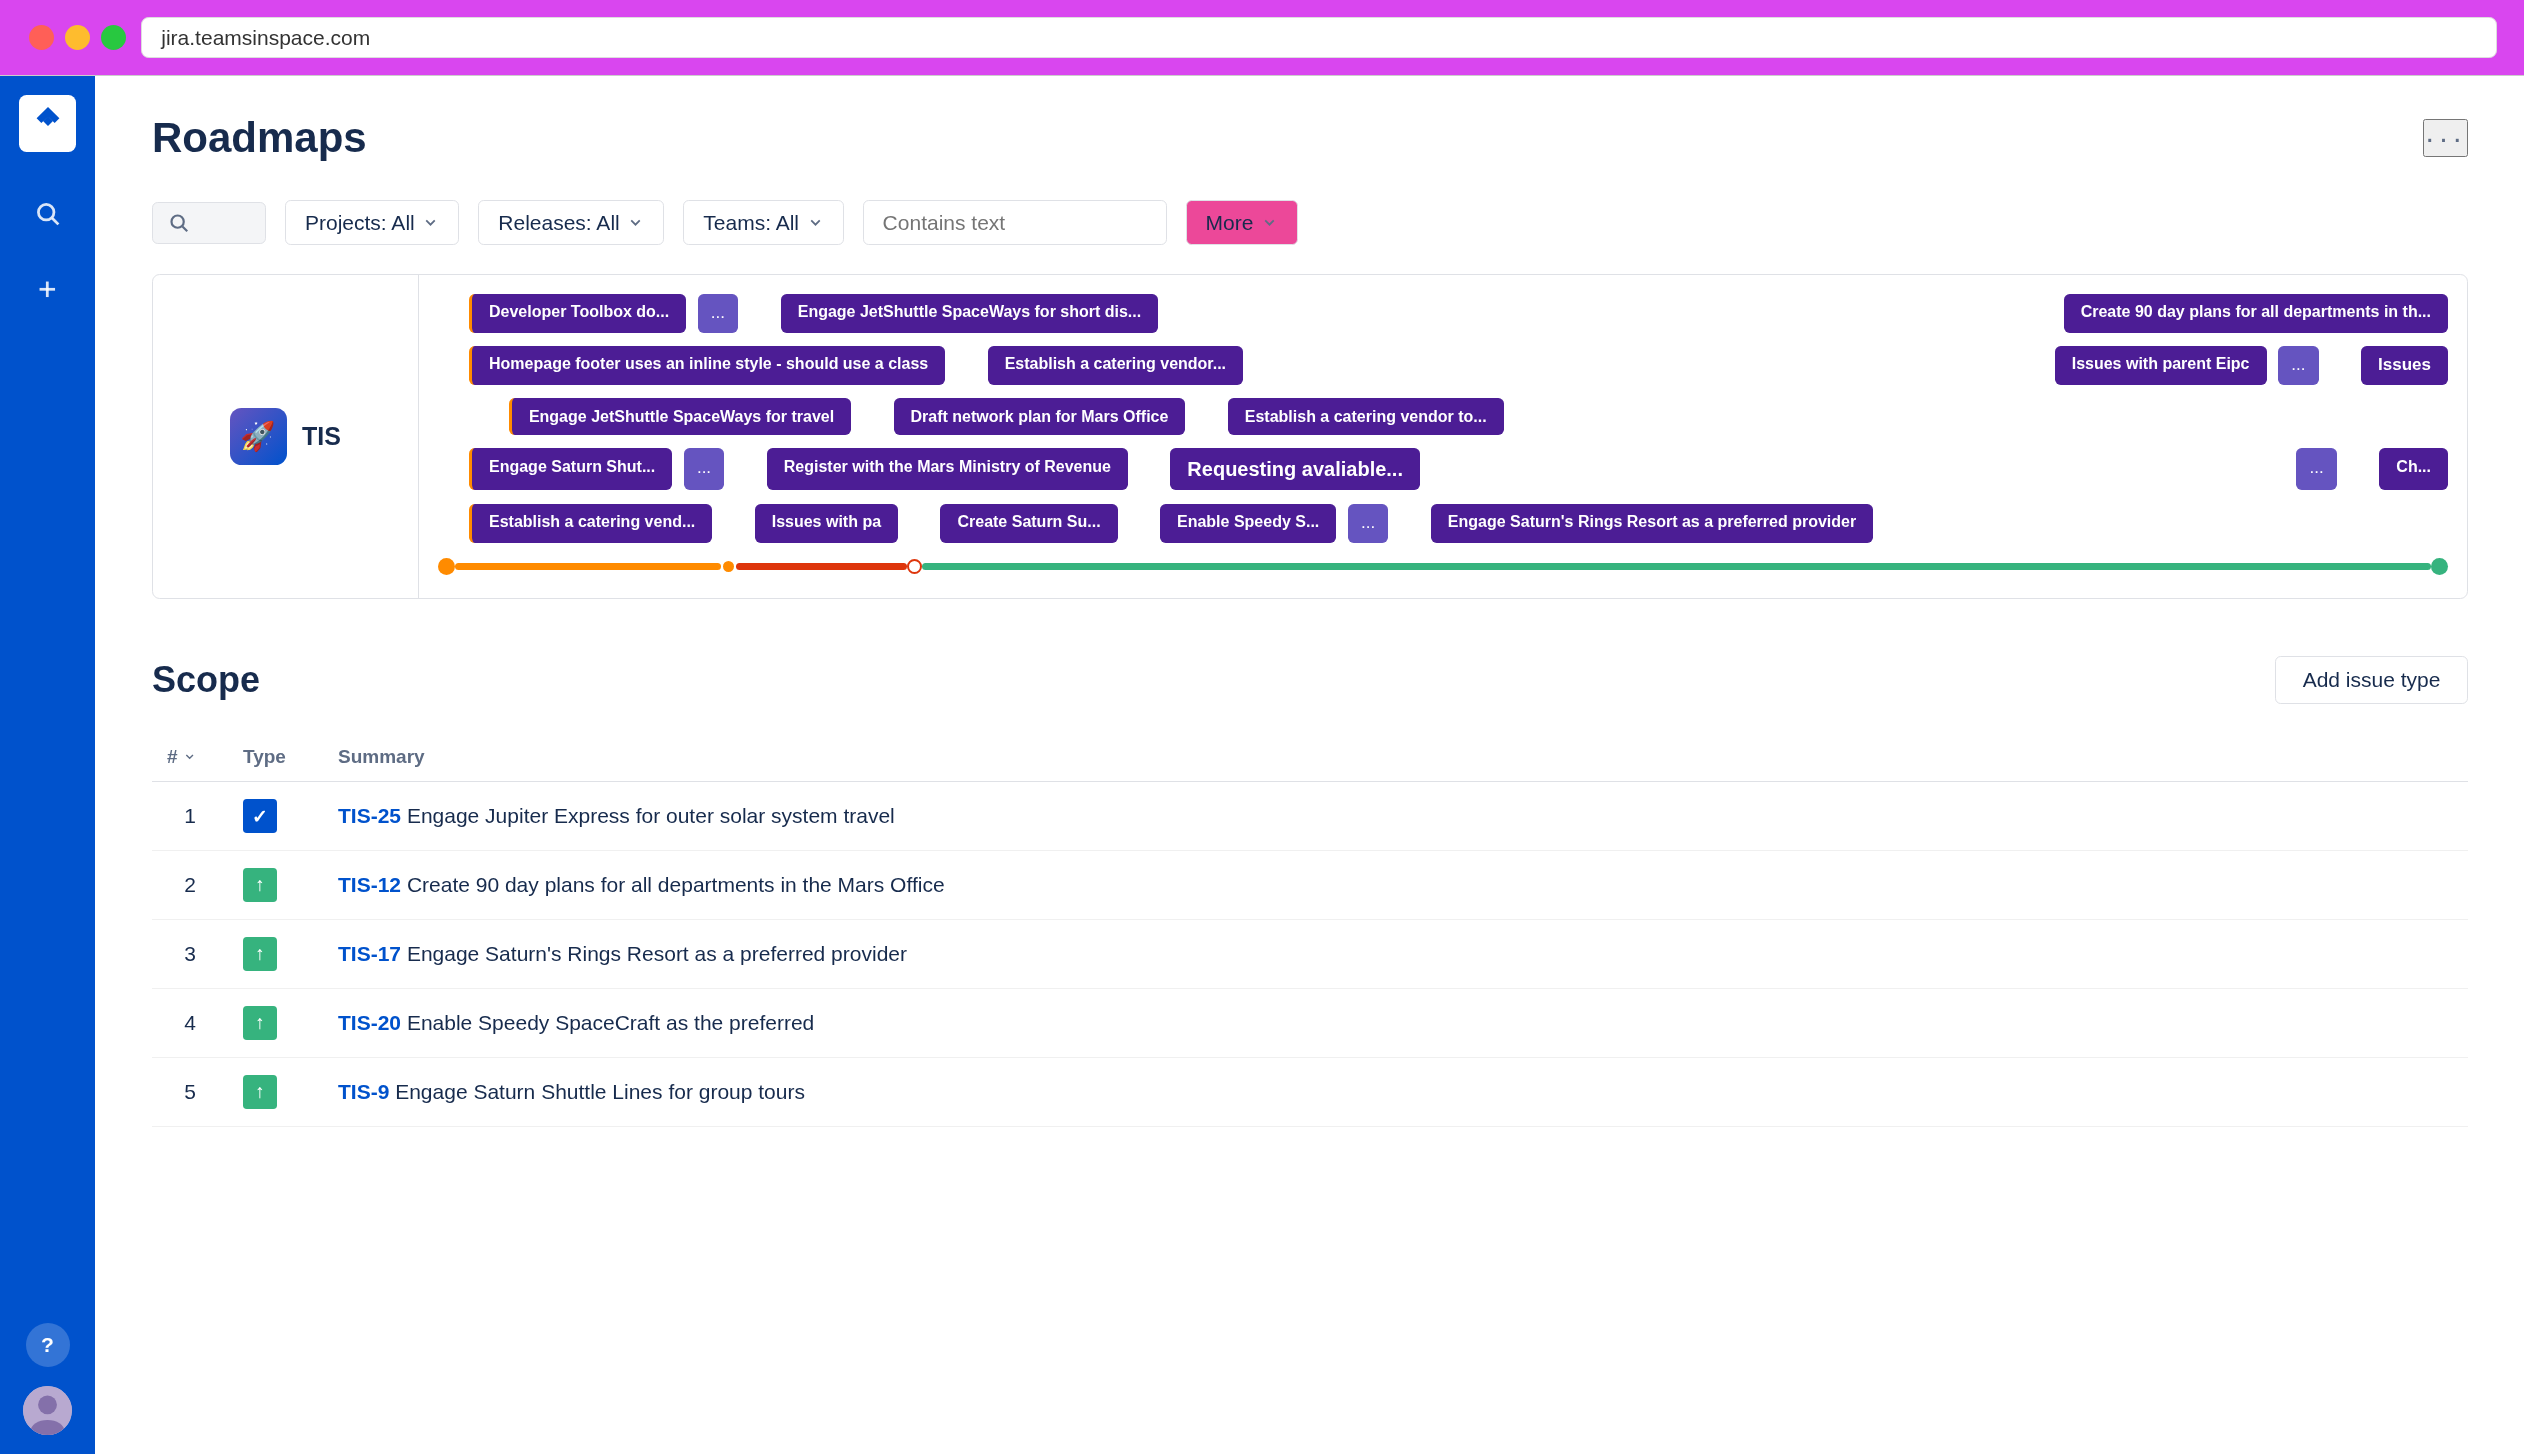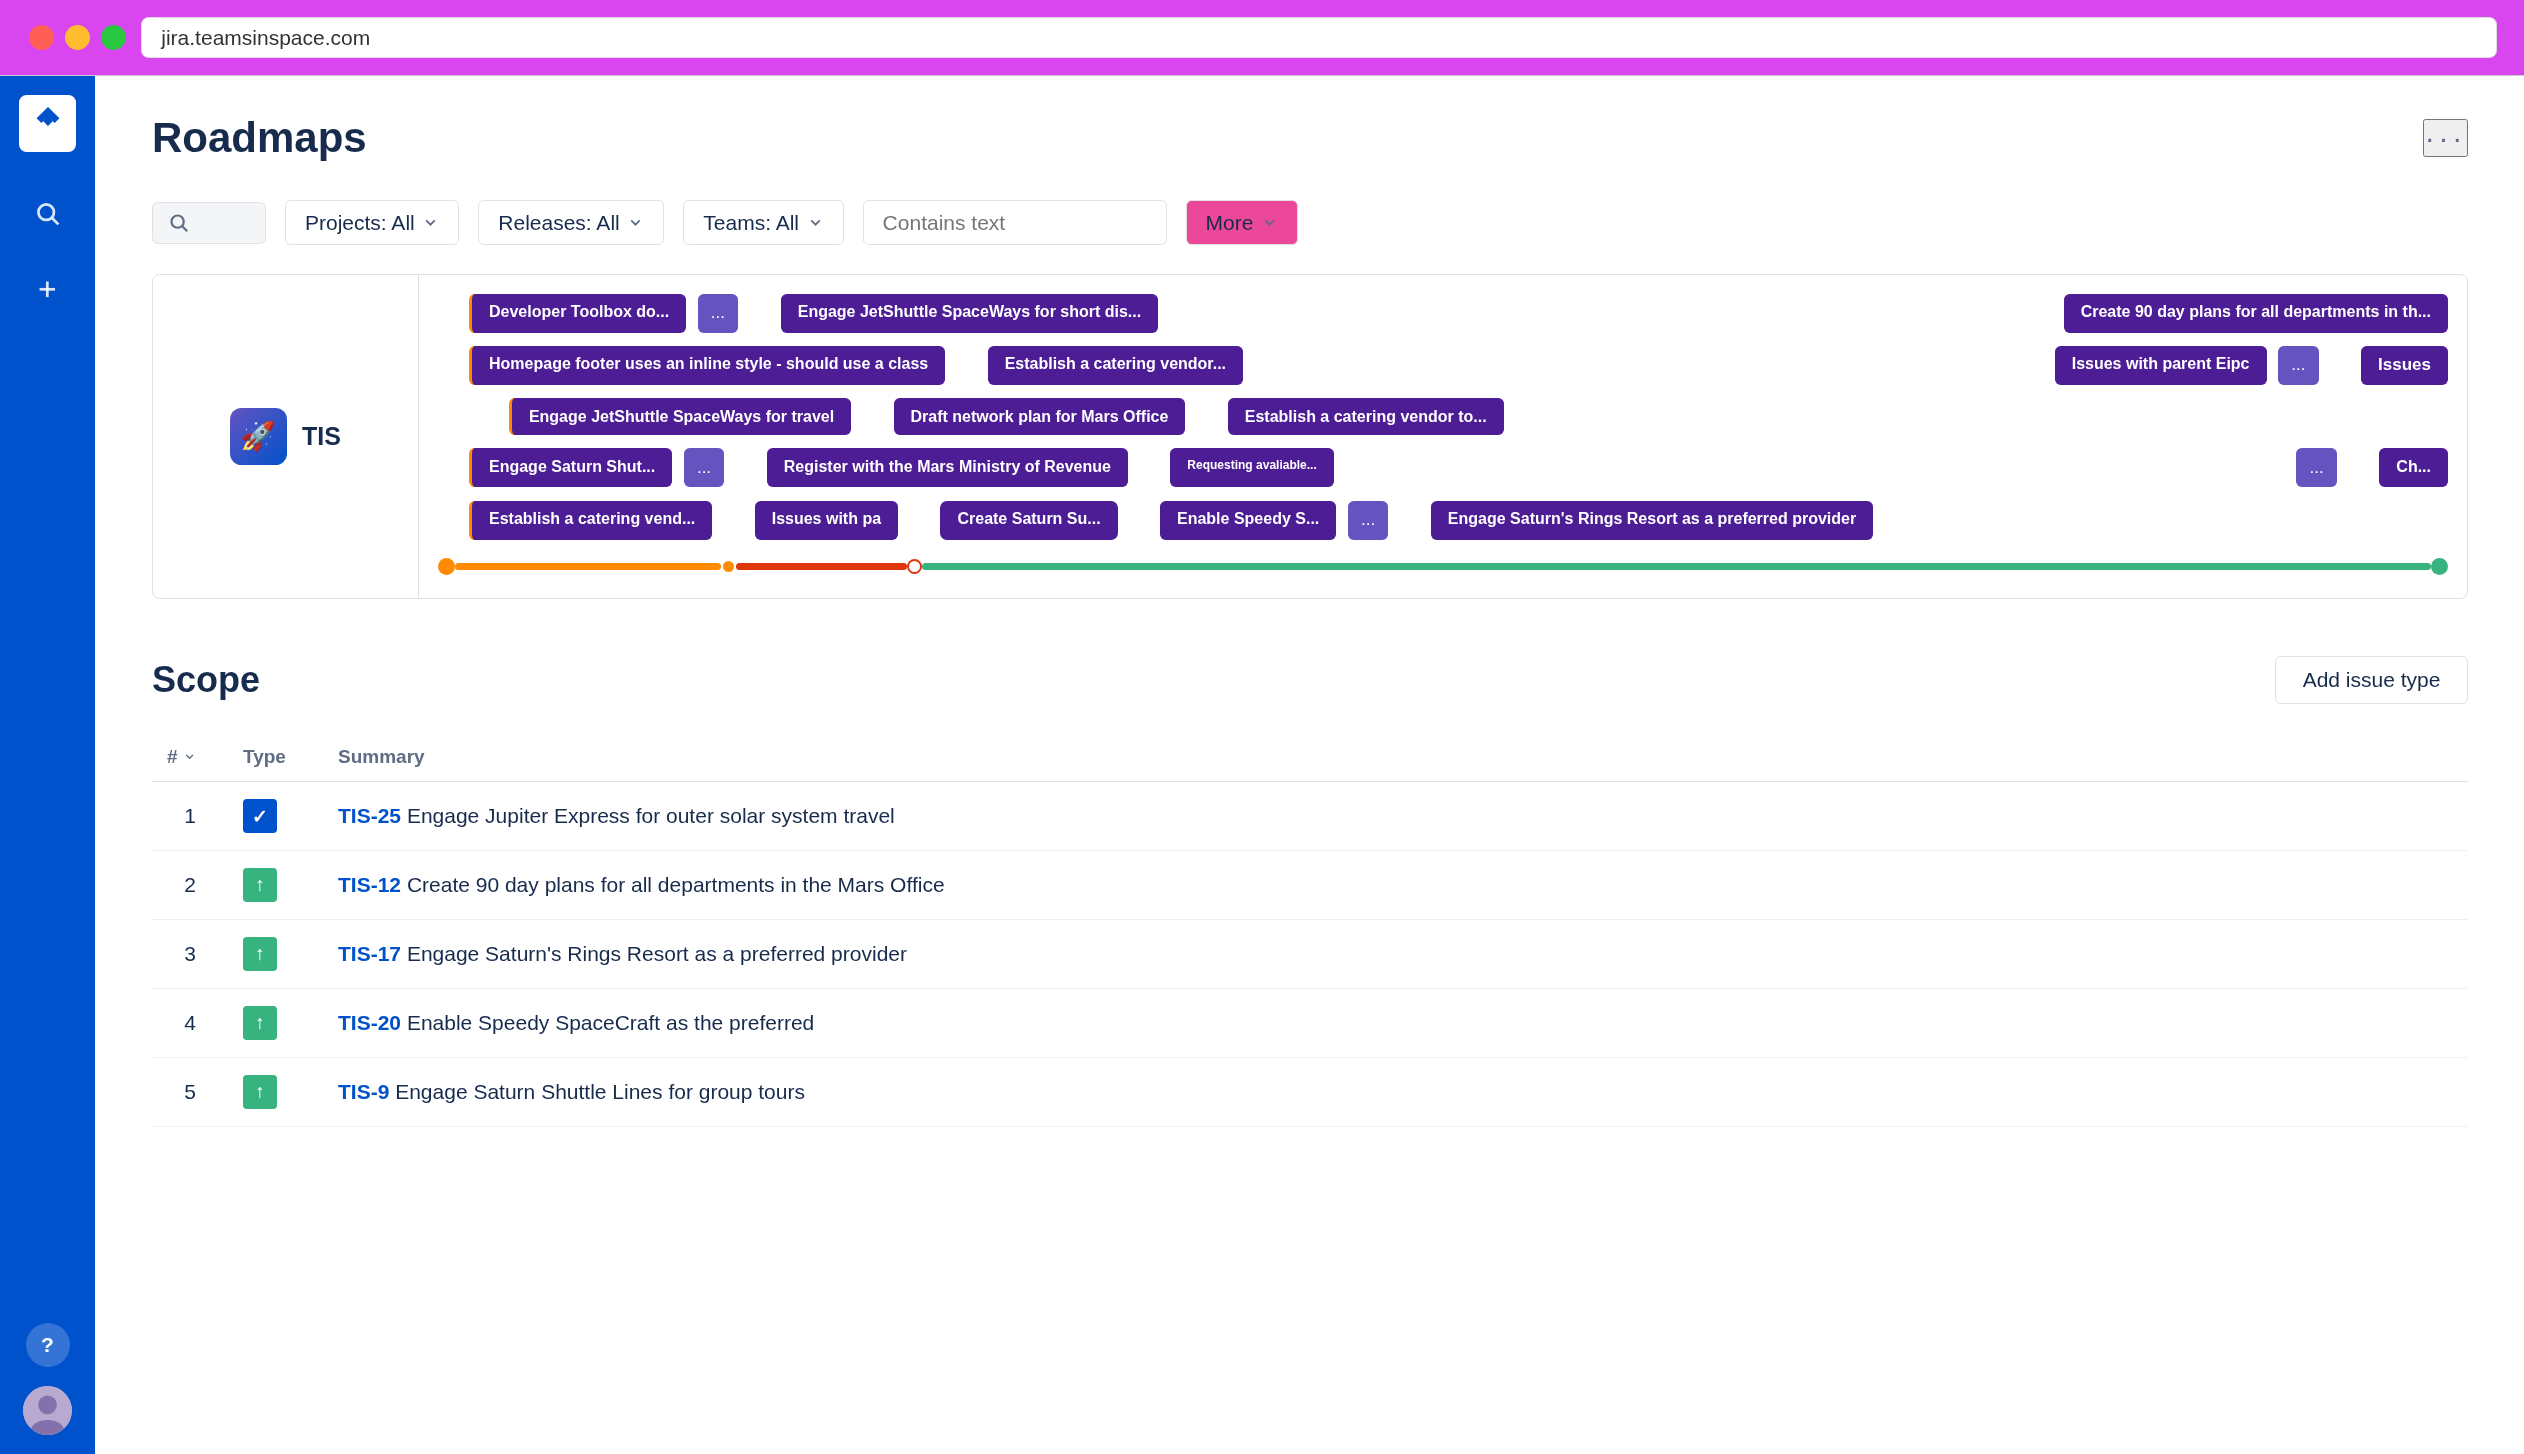--- a/index.html
+++ b/index.html
@@ -398,30 +398,30 @@
             <div style="width:28.5px; min-width:28.5px;"></div>
             <div class="chip orange-border" style="font-size:16px;">Engage JetShuttle SpaceWays for travel</div>
             <div class="chip" style="font-size:16px;">Draft network plan for Mars Office</div>
             <div class="chip" style="font-size:16px;">Establish a catering vendor to...</div>
           </div>
 
           <div class="swimlane">
             <div class="chip orange-border" style="font-size:16px;">Engage Saturn Shut...</div>
             <div class="chip-small">...</div>
             <div class="chip" style="font-size:16px;">Register with the Mars Ministry of Revenue</div>
-            <div class="chip" style="font-size:12px;">Requesting avaliable...</div>
+            <div class="chip" style="font-size:20px;">Requesting avaliable...</div>
             <div style="flex:1"></div>
             <div class="chip-small">...</div>
             <div class="chip" style="font-size:16px;">Ch...</div>
           </div>
 
           <div class="swimlane">
             <div class="chip orange-border" style="font-size:16px;">Establish a catering vend...</div>
             <div class="chip" style="font-size:16px;">Issues with pa</div>
-            <div class="chip" style="font-size:16px;border-radius:7px;">Create Saturn Su...</div>
+            <div class="chip" style="font-size:16px;">Create Saturn Su...</div>
             <div class="chip" style="font-size:16px;">Enable Speedy S...</div>
             <div class="chip-small">...</div>
             <div class="chip" style="font-size:16px; max-width:475px;">Engage Saturn's Rings Resort as a preferred provider</div>
           </div>
 
           <div style="position:absolute; bottom:0; left:19px; right:19px; height:47px;">
             <div style="display:flex; align-items:center; height:13.3px; margin-top:9.5px; position:relative;">
 
               <div style="width:17px;height:17px;border-radius:50%;background:#ff8b00;flex-shrink:0;"></div>
               <div style="height:7.6px;width:266px;background:#ff8b00;border-radius:3.8px;"></div>

